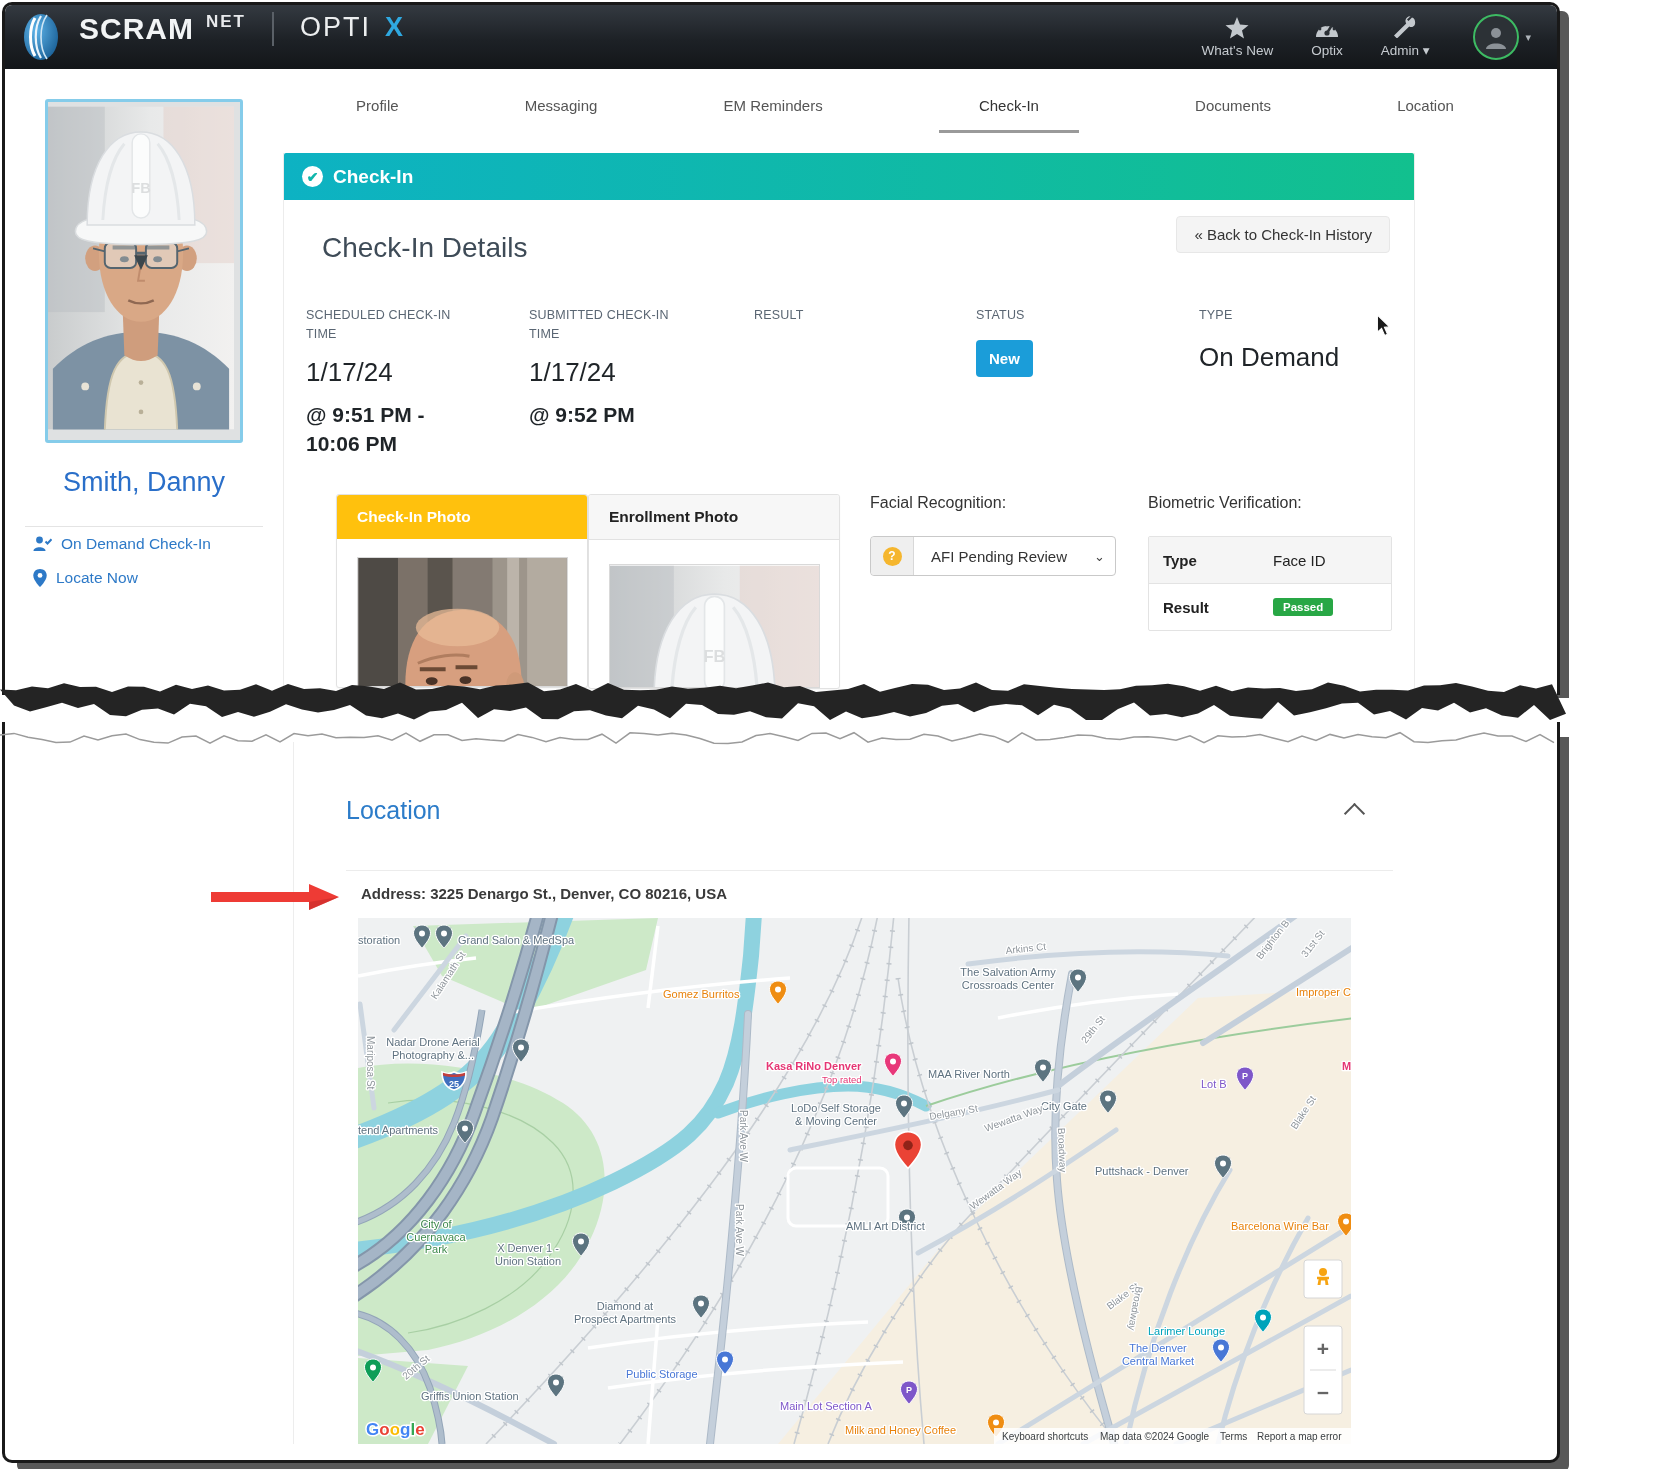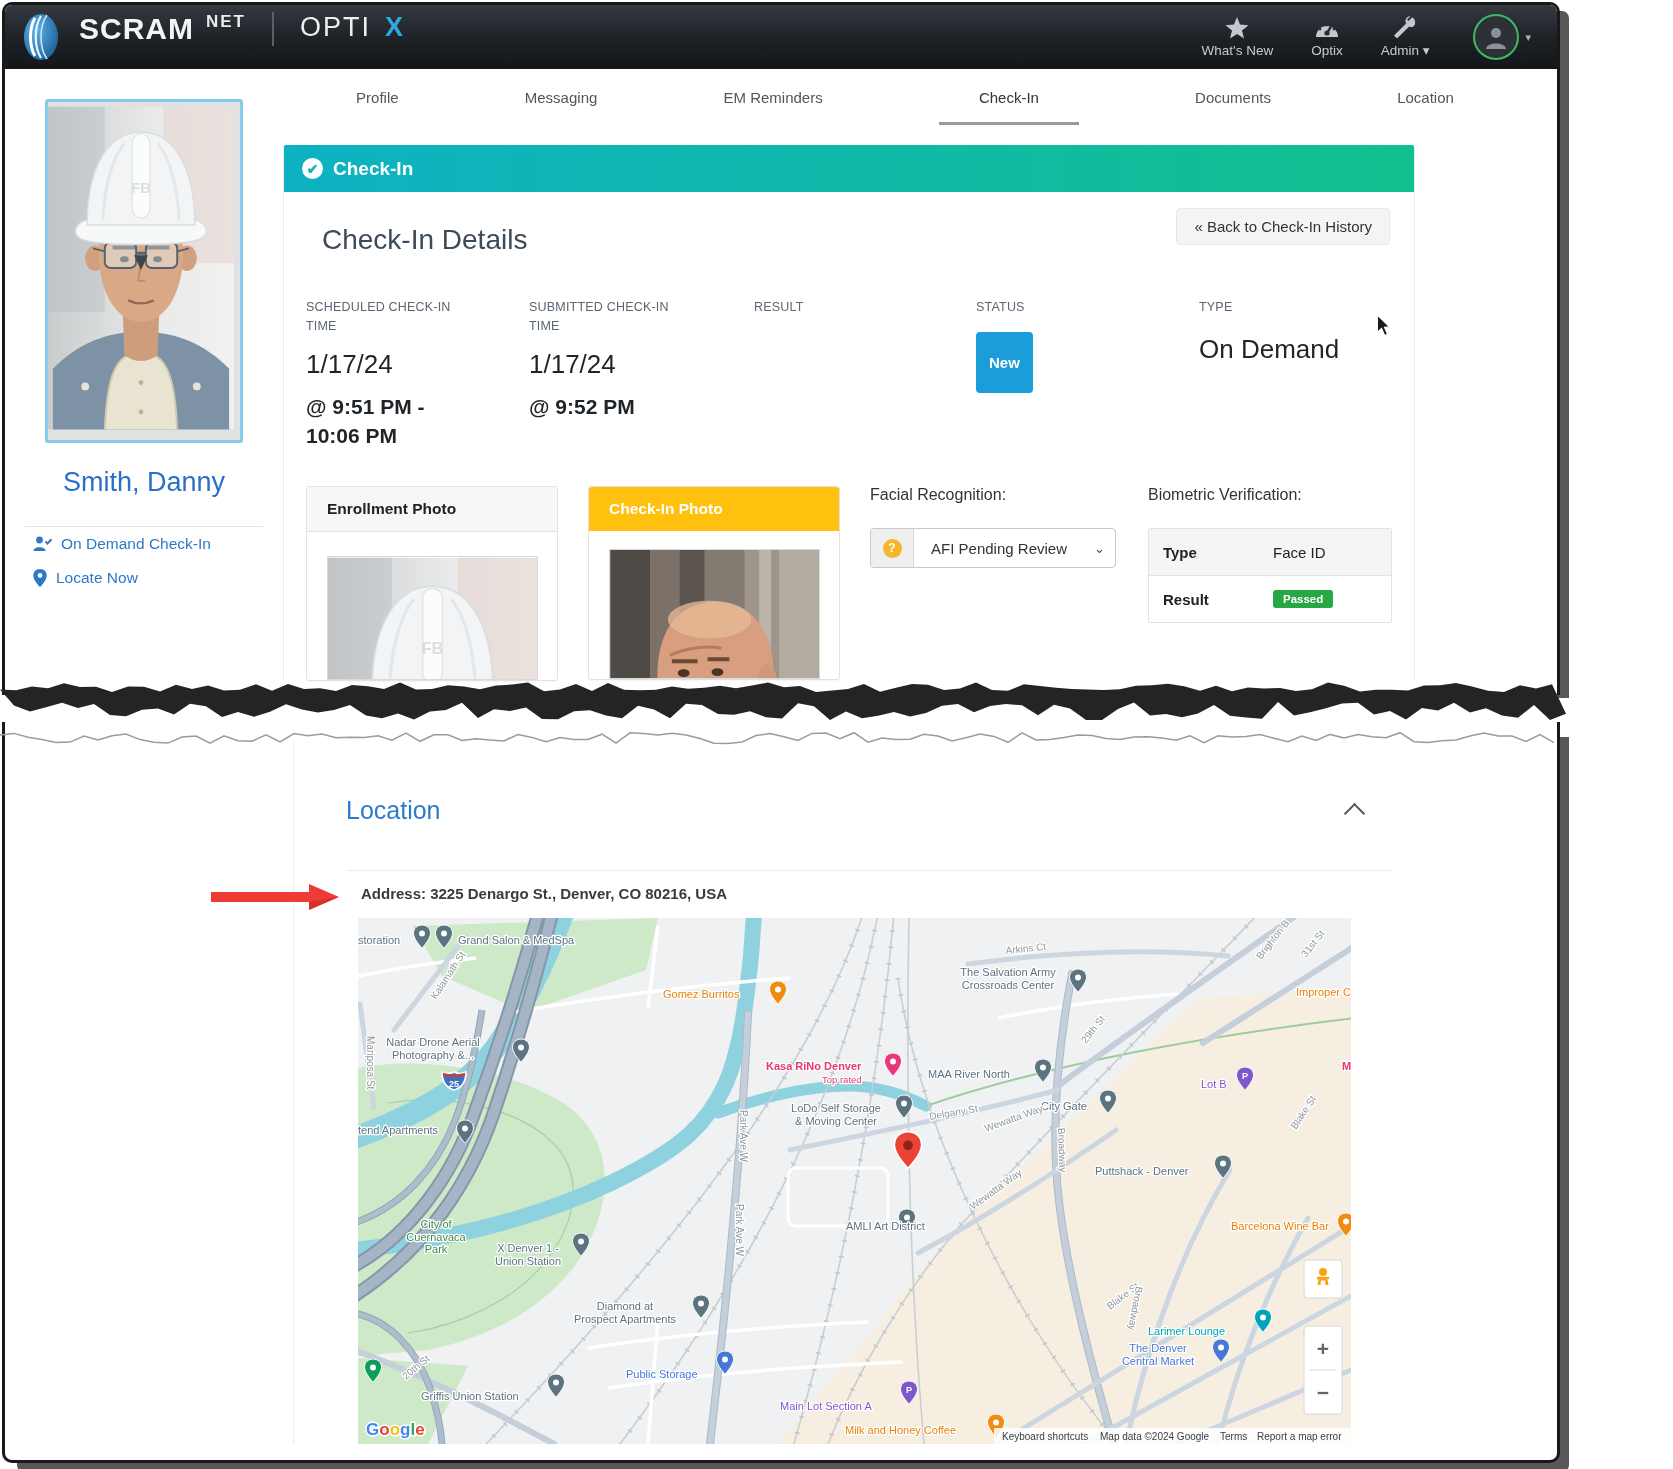--- a/index.html
+++ b/index.html
@@ -23,37 +23,37 @@
   .avatar{width:42px;height:42px;border-radius:50%;border:2.5px solid #3dbb63;background:#2c3136;display:flex;align-items:center;justify-content:center;}
   .caret{color:#aeb4ba;font-size:11px;}
   .content{display:flex;}
   aside.side{width:278px;padding-top:30px;flex-shrink:0;}
   .photo-frame{width:192px;height:338px;margin:0 auto;border:3px solid #85ccea;border-radius:3px;overflow:hidden;background:#dfe1e2;}
   .client-name{text-align:center;color:#2a6fc9;font-size:27px;margin-top:24px;}
   .side-div{border-top:1px solid #e4e4e4;margin:28px 20px 0 20px;}
   .side-links{}
   .side-link{display:flex;align-items:center;gap:9px;color:#2d79c7;font-size:15.5px;padding:8px 0 8px 28px;cursor:pointer;}
   main.main{flex:1;position:relative;}
-  .tabs{display:flex;justify-content:space-around;margin:20px 40px 0 10px;}
+  .tabs{display:flex;justify-content:space-around;margin:28px 40px 0 10px;}
   .tab{font-size:15px;color:#555;padding:0 10px 16px 10px;cursor:pointer;}
   .tab.active{color:#333;border-bottom:3px solid #9a9a9a;padding-left:40px;padding-right:40px;}
   .card{margin:20px 0 0 0;width:1130px;border-left:1px solid #ececec;border-right:1px solid #ececec;}
   .banner{height:47px;background:linear-gradient(90deg,#0db2c3,#12c08e);display:flex;align-items:center;gap:10px;padding:0 18px;border-radius:2px 2px 0 0;}
   .banner .chk{width:21px;height:21px;border-radius:50%;background:#fff;color:#0fb6ab;font-size:14px;font-weight:bold;display:flex;align-items:center;justify-content:center;}
   .banner .btitle{color:#fff;font-size:19px;font-weight:bold;}
   .title-row{display:flex;justify-content:space-between;align-items:flex-start;padding:16px 24px 0 22px;}
   .page-title{font-size:28px;font-weight:500;color:#3e4b57;margin:16px;}
   .back-btn{background:#f4f4f4;border:1px solid #e7e7e7;border-radius:4px;padding:9px 17px;font-size:15px;color:#333;cursor:pointer;font-family:inherit;}
   .details{display:flex;padding:26px 22px 0 22px;}
   .dl{flex-shrink:0;}
   .dl .lbl{font-size:12.5px;color:#5a6673;letter-spacing:.2px;line-height:1.5;width:158px;}
   .dl .date{font-size:26px;color:#1f2428;margin-top:13px;}
   .dl .time{font-size:21px;color:#1f2428;margin-top:12px;width:145px;line-height:1.4;font-weight:bold;}
   .dl .big{font-size:26px;color:#1f2428;margin-top:15px;width:160px;line-height:1.35;}
-  .badge-new{display:inline-block;margin-top:15px;background:#1b9dd9;color:#fff;font-weight:bold;font-size:15px;padding:22px 13px;border-radius:4px;}
+  .badge-new{display:inline-block;margin-top:15px;background:#1b9dd9;color:#fff;font-weight:bold;font-size:15px;padding:10px 13px;border-radius:4px;}
   .c1{width:223px}.c2{width:225px}.c3{width:222px}.c4{width:223px}.c5{flex:1}
   .media-row{display:flex;padding:36px 22px 0 22px;align-items:flex-start;}
   .photo-card{width:250px;border:1px solid #e2e2e2;border-radius:3px;background:#fff;box-shadow:0 1px 2px rgba(0,0,0,.04);}
   .photo-card .hd{height:44px;display:flex;align-items:center;padding:0 20px;font-weight:bold;font-size:15.5px;border-radius:3px 3px 0 0;}
   .hd-enroll{background:#f7f7f7;border-bottom:1px solid #e2e2e2;color:#222;}
   .hd-checkin{background:#ffc10d;color:#fff;}
   .photo-card .bd{padding:24px 20px 0 20px;}
   .pimg{width:209px;overflow:hidden;border:1px solid #d9d9d9;}
   .pimg.enroll{height:122px;}
   .pimg.cphoto{height:128px;}
@@ -300,36 +300,36 @@
               <div class="lbl">STATUS</div>
               <span class="badge-new">New</span>
             </div>
             <div class="dl c5">
               <div class="lbl">TYPE</div>
               <div class="big">On Demand</div>
             </div>
           </div>
 
           <div class="media-row">
+            <div class="photo-card" style="margin-left:30px">
+              <div class="hd hd-checkin">Check-In Photo</div>
+              <div class="bd" style="padding-top:18px">
+                <div class="pimg cphoto">
+                  <svg width="209" height="139" viewBox="0 0 210 140">
+                      <use href="#baldman"></use>
+                    </svg>
+                </div>
+              </div>
+            </div>
             <div class="photo-card">
               <div class="hd hd-enroll">Enrollment Photo</div>
               <div class="bd">
                 <div class="pimg enroll">
                   <svg width="209" height="364" viewBox="0 0 190 330">
                       <use href="#worker"></use>
-                    </svg>
-                </div>
-              </div>
-            </div>
-            <div class="photo-card" style="margin-left:30px">
-              <div class="hd hd-checkin">Check-In Photo</div>
-              <div class="bd" style="padding-top:18px">
-                <div class="pimg cphoto">
-                  <svg width="209" height="139" viewBox="0 0 210 140">
-                      <use href="#baldman"></use>
                     </svg>
                 </div>
               </div>
             </div>
 
             <div class="fr-block">
               <div class="sec-lbl">Facial Recognition:</div>
               <div class="fr-select">
                 <div class="fr-q">
                   <span class="qcircle">?</span>

